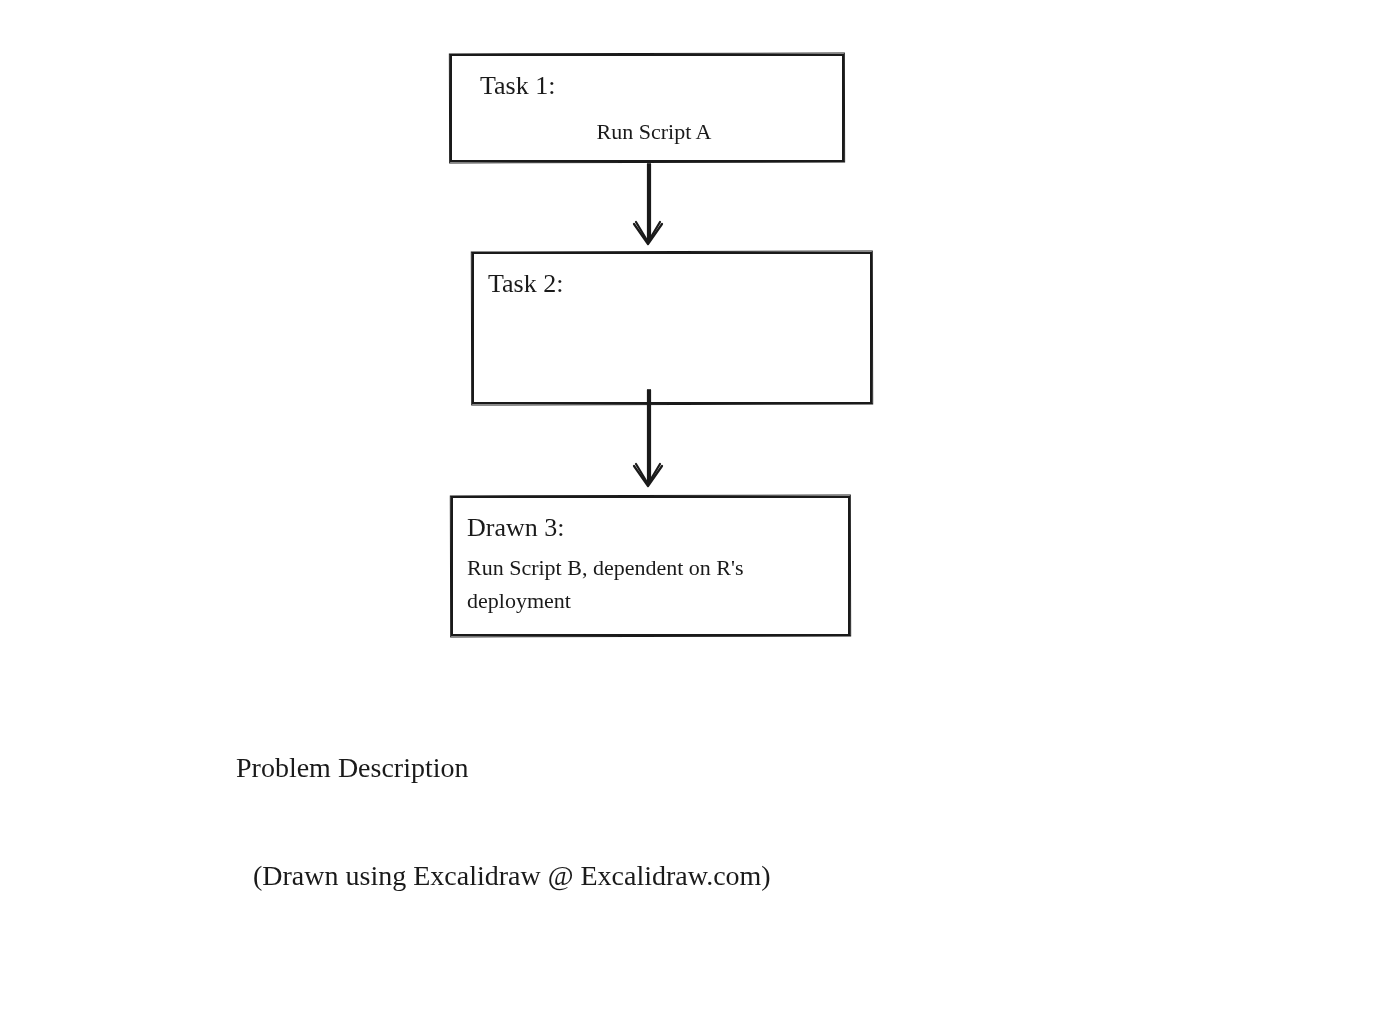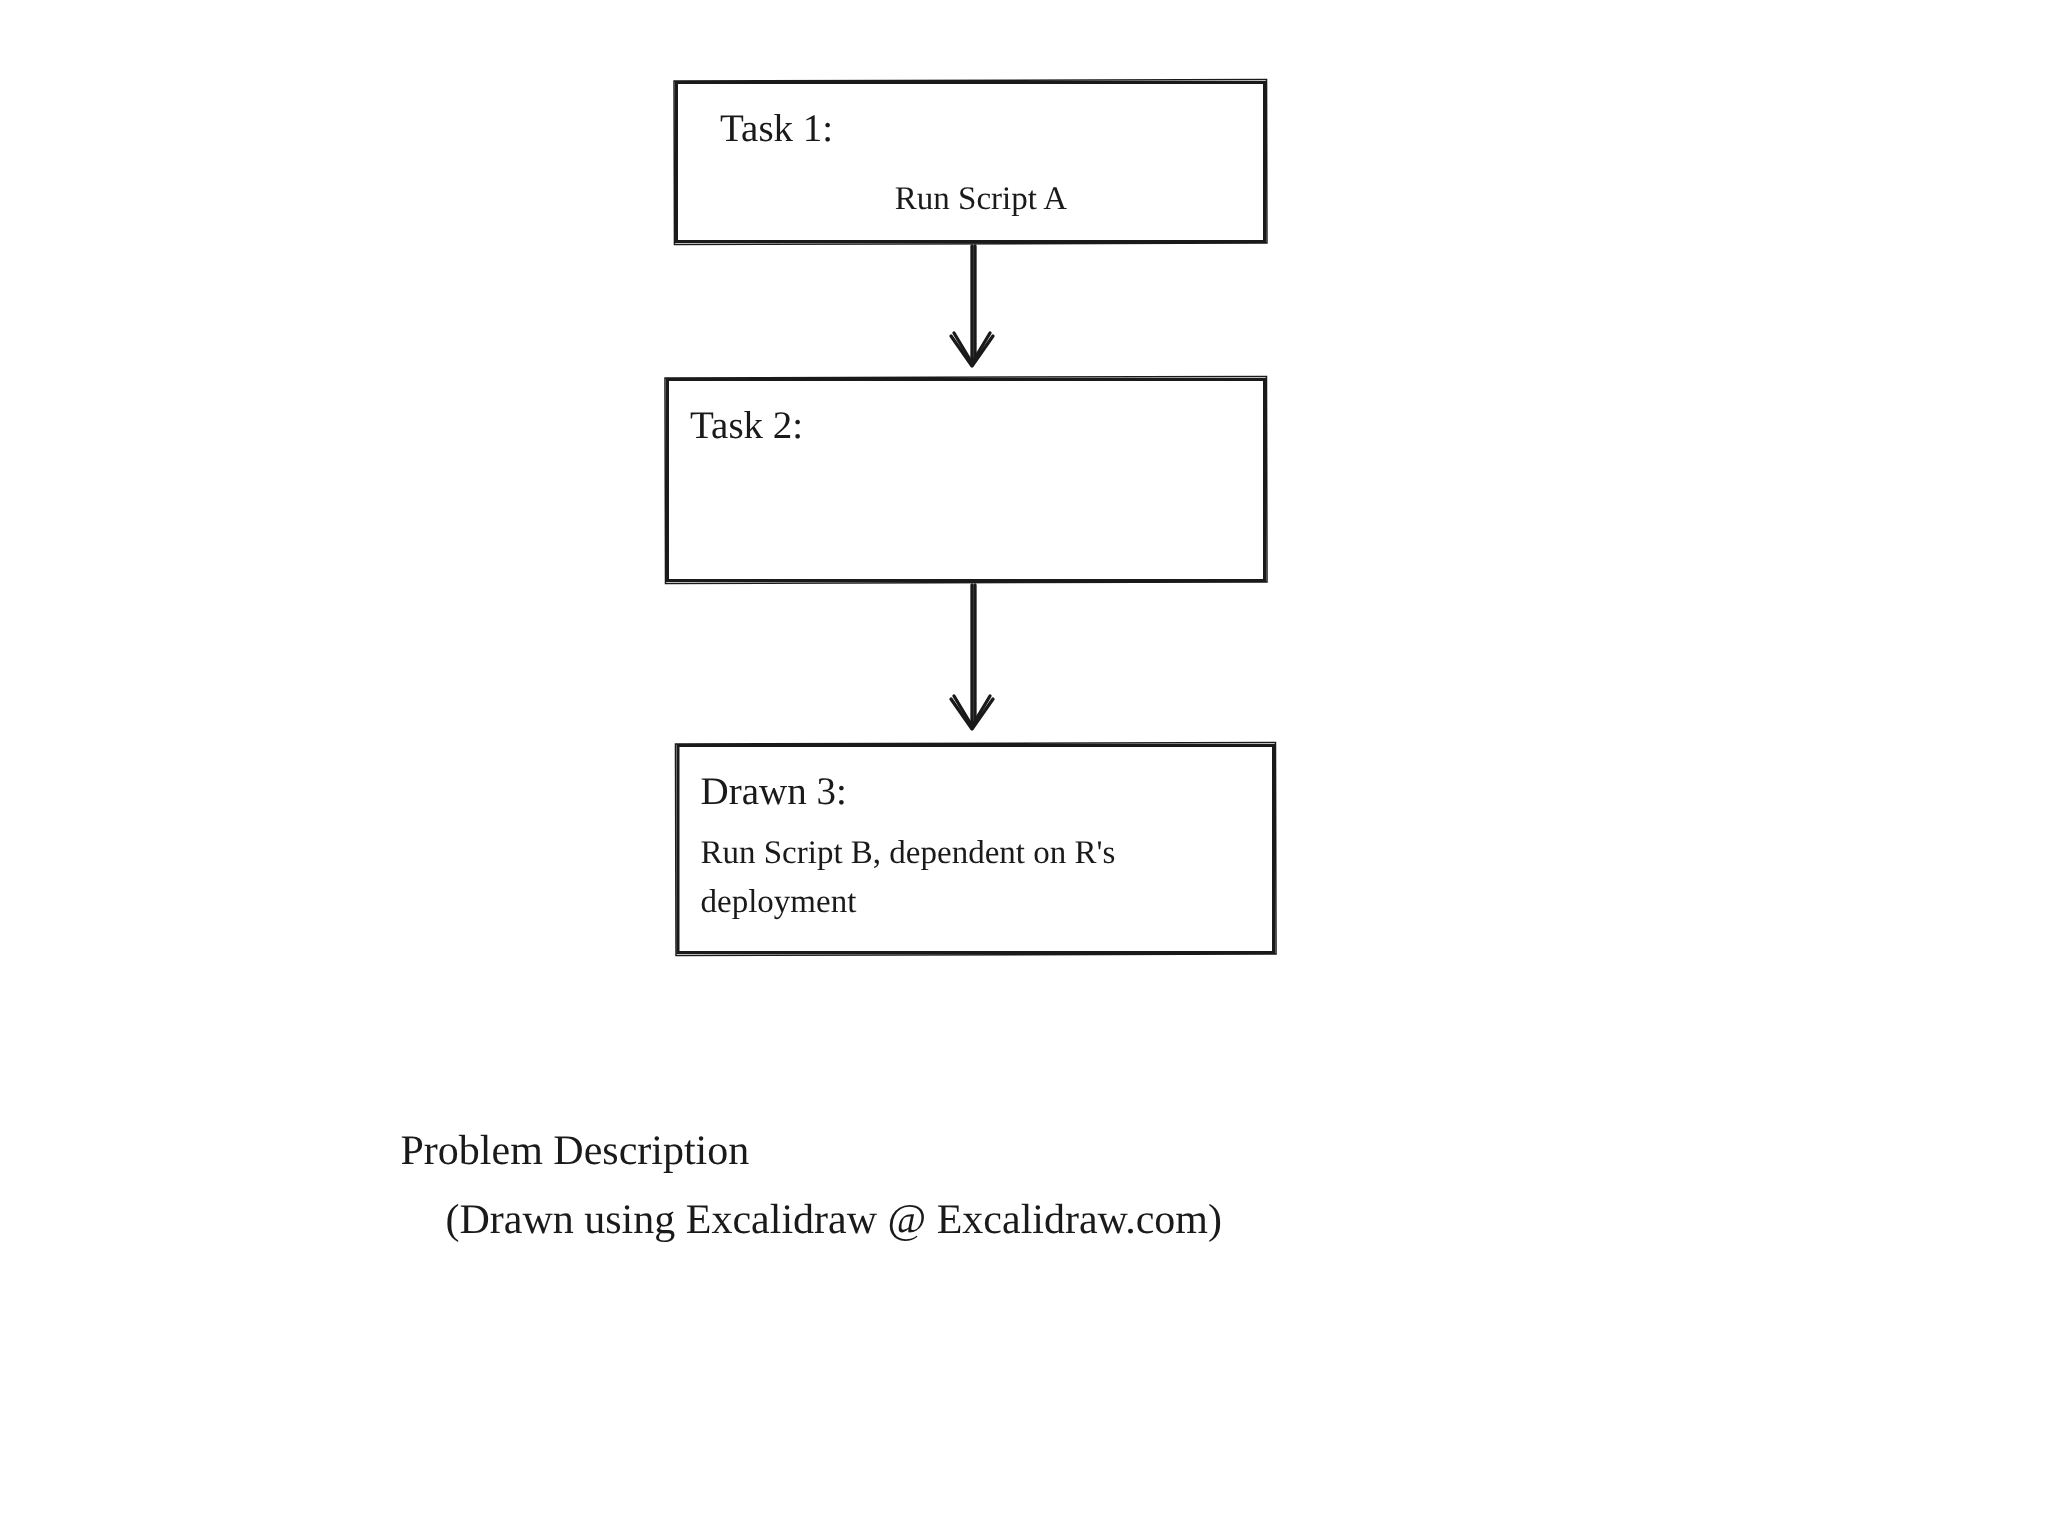--- a/index.html
+++ b/index.html
@@ -75,32 +75,32 @@
     <span class="node-body centered">Run Script A</span>
   </div>
 
   <svg class="arrow" style="left:618px; top:162px; height:92px;" viewBox="0 0 60 92">
     <path d="M30 2 L30 78"></path>
     <path d="M29 2 L29 76" transform="translate(3,0)"></path>
     <path d="M16 62 L30 82 L44 62"></path>
     <path d="M18 60 L30 80 L42 60"></path>
   </svg>
 
-  <div class="node" style="left:444px; top:252px; width:400px; height:136px;">
+  <div class="node" style="left:472px; top:252px; width:400px; height:152px;">
     <span class="node-title">Task 2:</span>
   </div>
 
   <svg class="arrow" style="left:618px; top:388px; height:110px;" viewBox="0 0 60 110">
     <path d="M30 2 L30 94"></path>
     <path d="M32 2 L32 92"></path>
     <path d="M16 78 L30 98 L44 78"></path>
     <path d="M18 76 L30 96 L42 76"></path>
   </svg>
 
   <div class="node" style="left:451px; top:496px; width:399px; height:140px;">
     <span class="node-title">Drawn 3:</span>
     <span class="node-body">Run Script B, dependent on R's deployment</span>
   </div>
 
-  <div class="caption" style="left:267px; top:748px;">Problem Description</div>
-  <div class="caption" style="left:253px; top:794px;margin-left:44px;">(Drawn using Excalidraw @ Excalidraw.com)</div>
+  <div class="caption" style="left:236px; top:748px;">Problem Description</div>
+  <div class="caption" style="left:253px; top:856px;">(Drawn using Excalidraw @ Excalidraw.com)</div>
 
 </div>
 
 </body></html>

